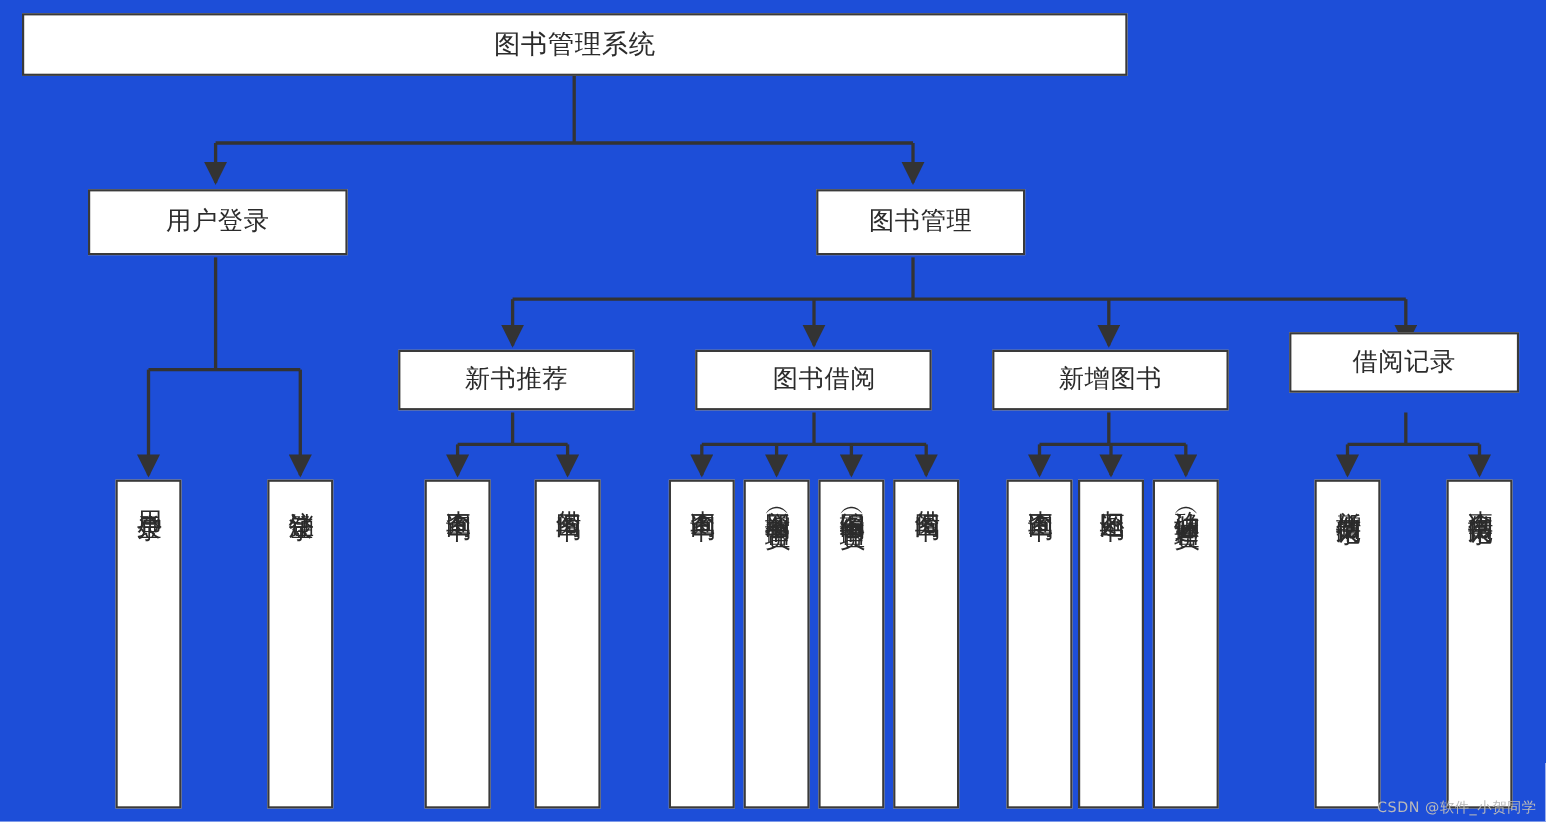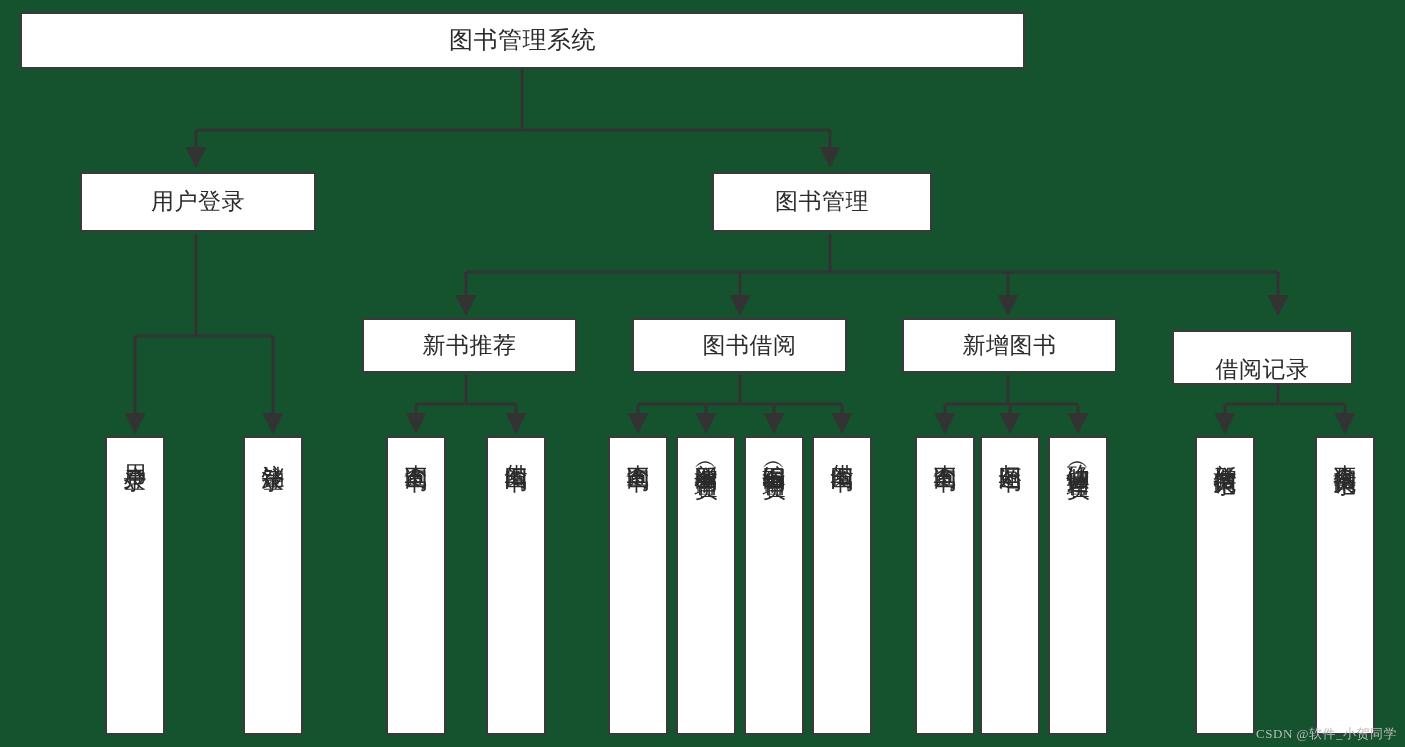--- a/index.html
+++ b/index.html
@@ -7,23 +7,22 @@
     padding: 0;
     background: #ffffff;
   }
   body {
     font-family: "DejaVu Sans", "Liberation Sans", sans-serif;
   }
   #diagram-canvas {
     position: relative;
     width: 1405px;
     height: 747px;
-    background: #14532d;
+    background: #1d4ed8;
     overflow: hidden;
-    font-family: Liberation Serif, serif;
   }
   #edge-layer {
     position: absolute;
     left: 0;
     top: 0;
     width: 1405px;
     height: 747px;
   }
   .node {
     position: absolute;
@@ -129,34 +128,34 @@
     </g>
   </svg>
 
   <div class="node horiz root" style="left:20px; top:12px; width:1005px; height:57px;">
     <span class="node-label">图书管理系统</span>
   </div>
 
   <div class="node horiz" style="left:80px; top:172px; width:236px; height:60px;">
     <span class="node-label">用户登录</span>
   </div>
-  <div class="node horiz" style="left:712px; top:172px; width:220px; height:60px;">
+  <div class="node horiz" style="left:742px; top:172px; width:190px; height:60px;">
     <span class="node-label">图书管理</span>
   </div>
 
   <div class="node horiz" style="left:362px; top:318px; width:215px; height:55px;">
     <span class="node-label">新书推荐</span>
   </div>
   <div class="node horiz" style="left:632px; top:318px; width:215px; height:55px;padding-left:20px;">
     <span class="node-label">图书借阅</span>
   </div>
   <div class="node horiz" style="left:902px; top:318px; width:215px; height:55px;">
     <span class="node-label">新增图书</span>
   </div>
-  <div class="node horiz" style="left:1172px; top:330px; width:181px; height:55px;align-items:flex-end;">
+  <div class="node horiz" style="left:1172px; top:302px; width:209px; height:55px;">
     <span class="node-label">借阅记录</span>
   </div>
 
   <div class="node vert" style="left:105px; top:436px; width:60px; height:299px;">
     <span class="node-label">用户登录</span>
   </div>
   <div class="node vert" style="left:243px; top:436px; width:60px; height:299px;">
     <span class="node-label">注销登录</span>
   </div>
 

